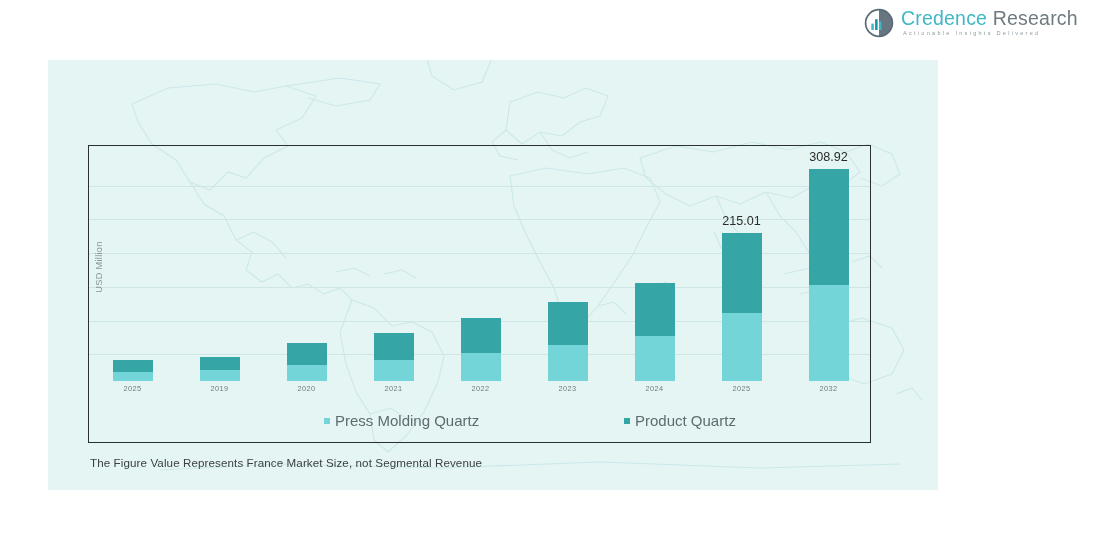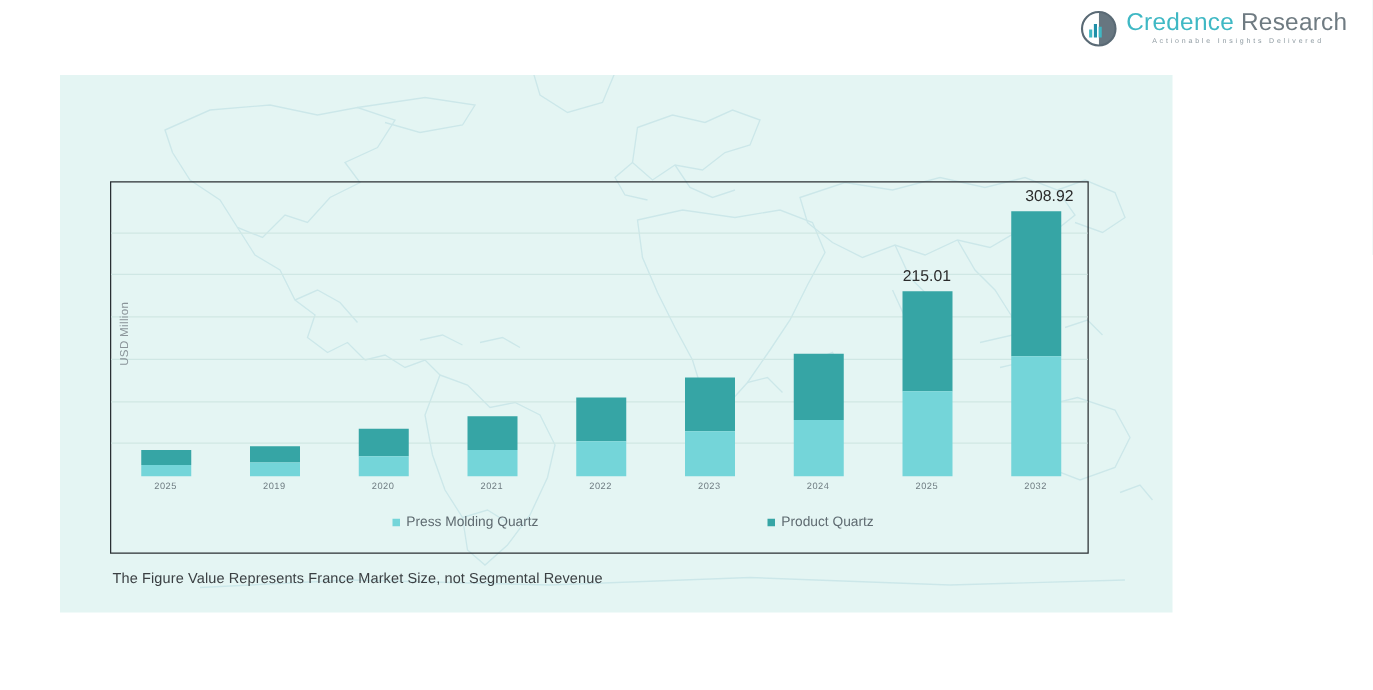--- a/index.html
+++ b/index.html
@@ -1,21 +1,21 @@
 <!DOCTYPE html>
 <html><head>
 <meta charset="utf-8">
 <style>
   html,body{margin:0;padding:0;}
   body{width:1098px;height:552px;background:#ffffff;
        font-family:"Liberation Sans",sans-serif;overflow:hidden;}
   #root{position:relative;width:1098px;height:552px;}
 
   
-  #brand{position:absolute;left:864px;top:8px;display:flex;align-items:center;gap:7px;text-align:center;}
+  #brand{position:absolute;left:864px;top:8px;display:flex;align-items:center;gap:7px;}
   #brand-mark{width:30px;height:30px;position:relative;flex:0 0 auto;}
   #brand-text{display:flex;flex-direction:column;line-height:1;}
   #brand-title{font-size:19.5px;letter-spacing:.2px;white-space:nowrap;}
   #brand-title .c1{color:#3fb8c4;}
   #brand-title .c2{color:#6f7b82;}
   #brand-tag{font-size:5.6px;color:#8e9aa1;letter-spacing:2.25px;
              margin-top:3px;margin-left:2px;white-space:nowrap;}
 
   
   #panel{position:absolute;left:48px;top:60px;width:890px;height:430px;
@@ -49,21 +49,21 @@
              font-size:12.6px;color:#2b2b2b;white-space:nowrap;}
 
   
   #xaxis{position:absolute;left:0;right:0;bottom:42px;height:16px;}
   .xtick{position:absolute;text-align:center;font-size:7.4px;color:#6f7c82;
          letter-spacing:.4px;}
 
   
   #legend{position:absolute;left:0;right:0;bottom:12px;height:18px;}
   .legend-item{position:absolute;display:flex;align-items:center;gap:5px;
-               font-size:11px;color:#5f6b71;white-space:nowrap;}
+               font-size:15px;color:#5f6b71;white-space:nowrap;margin-left:10px;}
   .legend-swatch{width:6px;height:6px;flex:0 0 auto;}
 
   #footnote{position:absolute;left:42px;top:396px;font-size:11.6px;
             color:#3a3f42;letter-spacing:.1px;white-space:nowrap;}
 </style>
 </head>
 <body>
 
 <div id="root">
 
@@ -194,21 +194,21 @@
               <div class="seg seg-dark" style="height: 80.0373px; background: rgb(54, 165, 165);"></div>
               <div class="seg seg-light" style="height: 67.6652px; background: rgb(116, 213, 217);"></div>
             </div>
             <div class="bar-label" style="bottom: 152.703px;">215.01</div>
           </div>
           <div class="slot" style="left: 719.5px; width: 40px; height: 237px;">
             <div class="bar" style="height: 212.215px;">
               <div class="seg seg-dark" style="height: 116.041px; background: rgb(54, 165, 165);"></div>
               <div class="seg seg-light" style="height: 96.1739px; background: rgb(116, 213, 217);"></div>
             </div>
-            <div class="bar-label" style="bottom: 217.215px; margin-left: 11px;">308.92</div>
+            <div class="bar-label" style="bottom: 217.215px;">308.92</div>
           </div>
         </div>
 
       <div id="xaxis">
           <div class="xtick" style="left: 0px; width: 87px;">2025</div>
           <div class="xtick" style="left: 87px; width: 87px;">2019</div>
           <div class="xtick" style="left: 174px; width: 87px;">2020</div>
           <div class="xtick" style="left: 261px; width: 87px;">2021</div>
           <div class="xtick" style="left: 348px; width: 87px;">2022</div>
           <div class="xtick" style="left: 435px; width: 87px;">2023</div>

